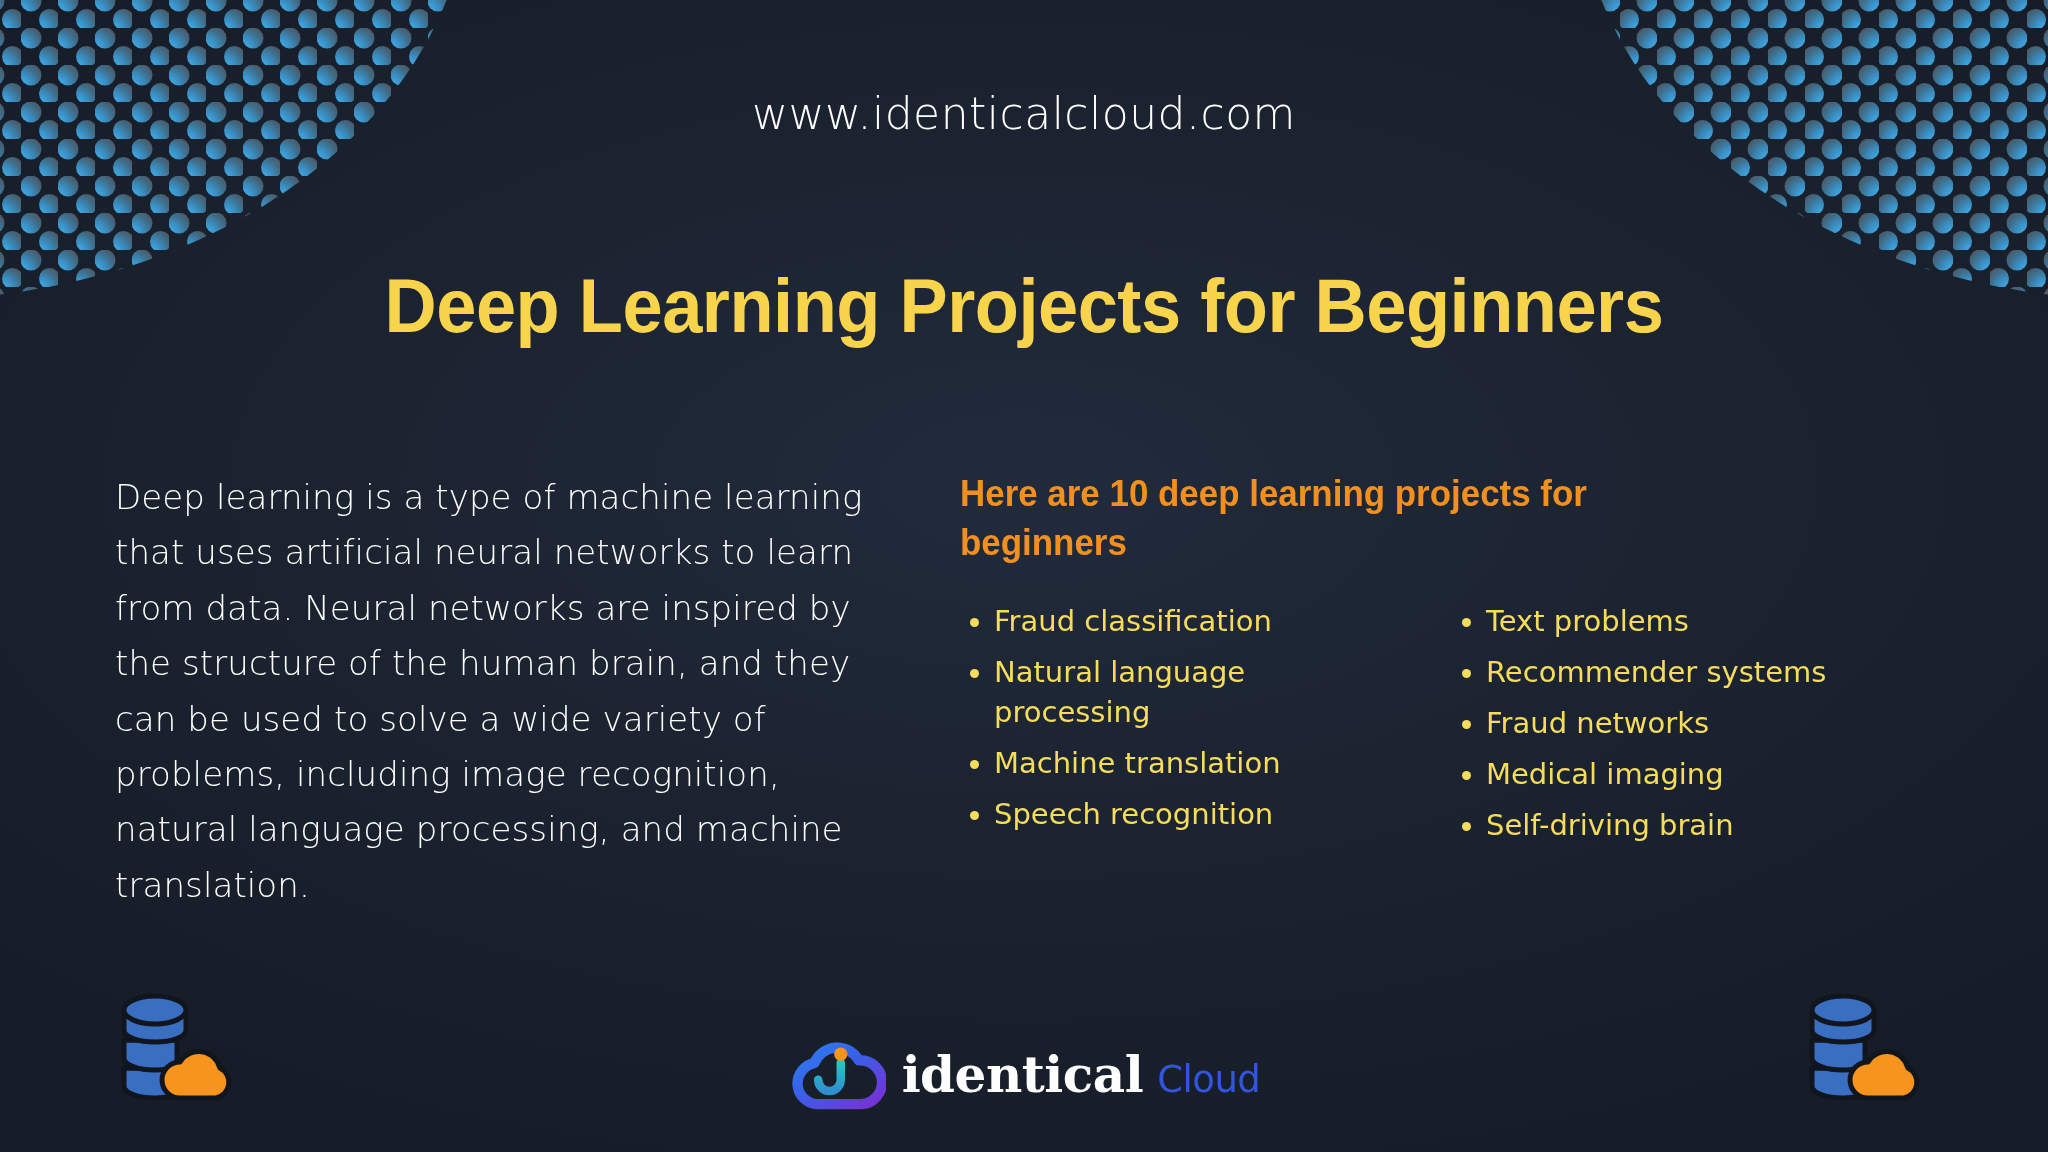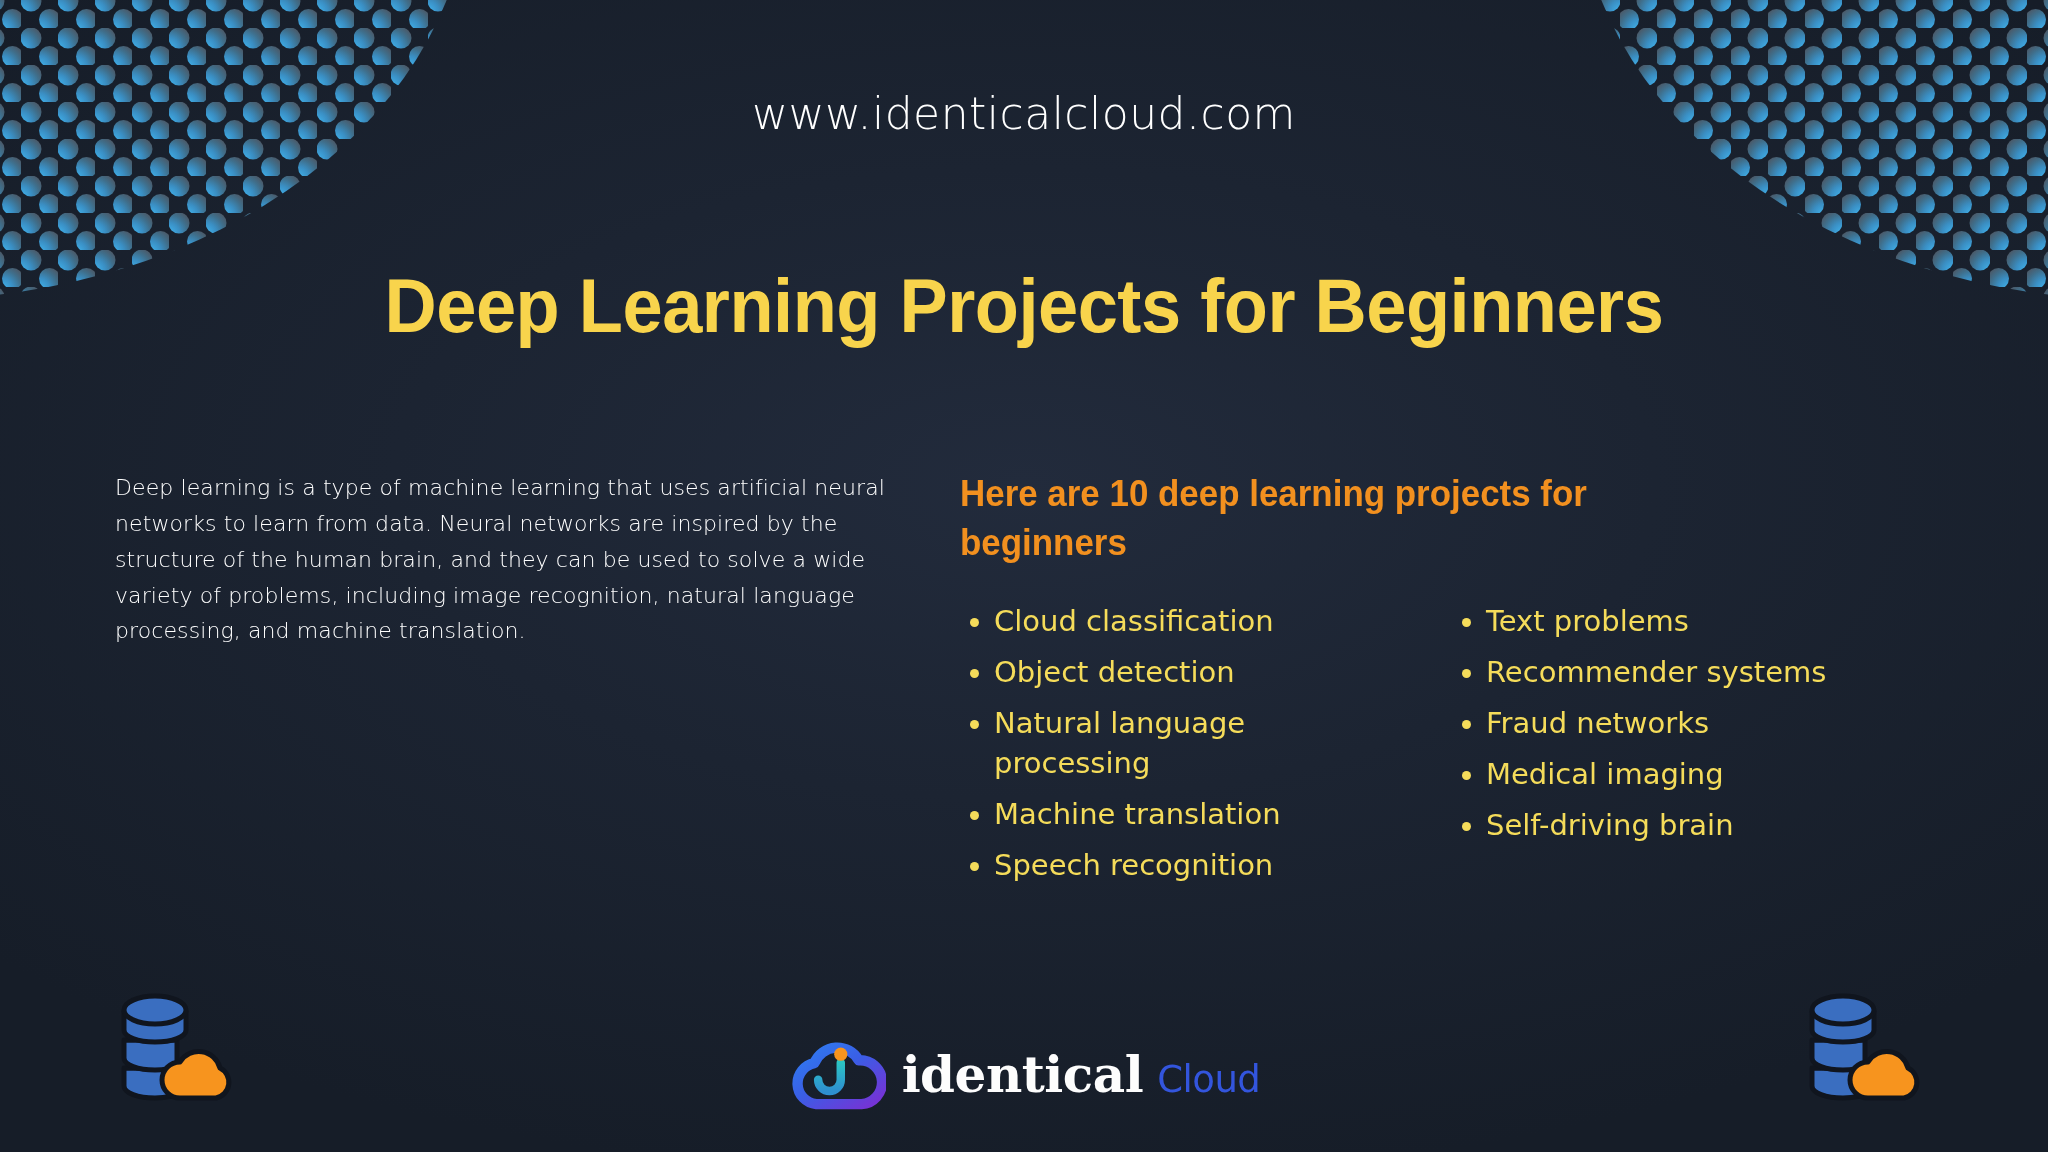--- a/index.html
+++ b/index.html
@@ -59,21 +59,21 @@
   }
 
   .col-left{
     width:930px;
     padding-left:115px;
     padding-right:40px;
   }
 
   .paragraph{
     font-family:"DejaVu Sans", sans-serif;
-    font-size:22px;
+    font-size:34px;
     font-weight:300;
     line-height:1.63;
     color:#ffffff;
     letter-spacing:.1px;
   }
 
   .col-right{
     flex:1;
     padding-left:30px;
   }
@@ -211,22 +211,21 @@
 
     <div class="col-left">
       <p class="paragraph">Deep learning is a type of machine learning that uses artificial neural networks to learn from data. Neural networks are inspired by the structure of the human brain, and they can be used to solve a wide variety of problems, including image recognition, natural language processing, and machine translation.</p>
     </div>
 
     <div class="col-right">
       <div class="list-heading">Here are 10 deep learning projects for beginners</div>
 
       <div class="list-columns">
         <ul class="proj-list first">
-          <li>Cloud classification</li>
-          <li>Object detection</li>
+          <li>Fraud classification</li>
           <li>Natural language processing</li>
           <li>Machine translation</li>
           <li>Speech recognition</li>
         </ul>
         <ul class="proj-list second">
           <li>Text problems</li>
           <li>Recommender systems</li>
           <li>Fraud networks</li>
           <li>Medical imaging</li>
           <li>Self-driving brain</li>

